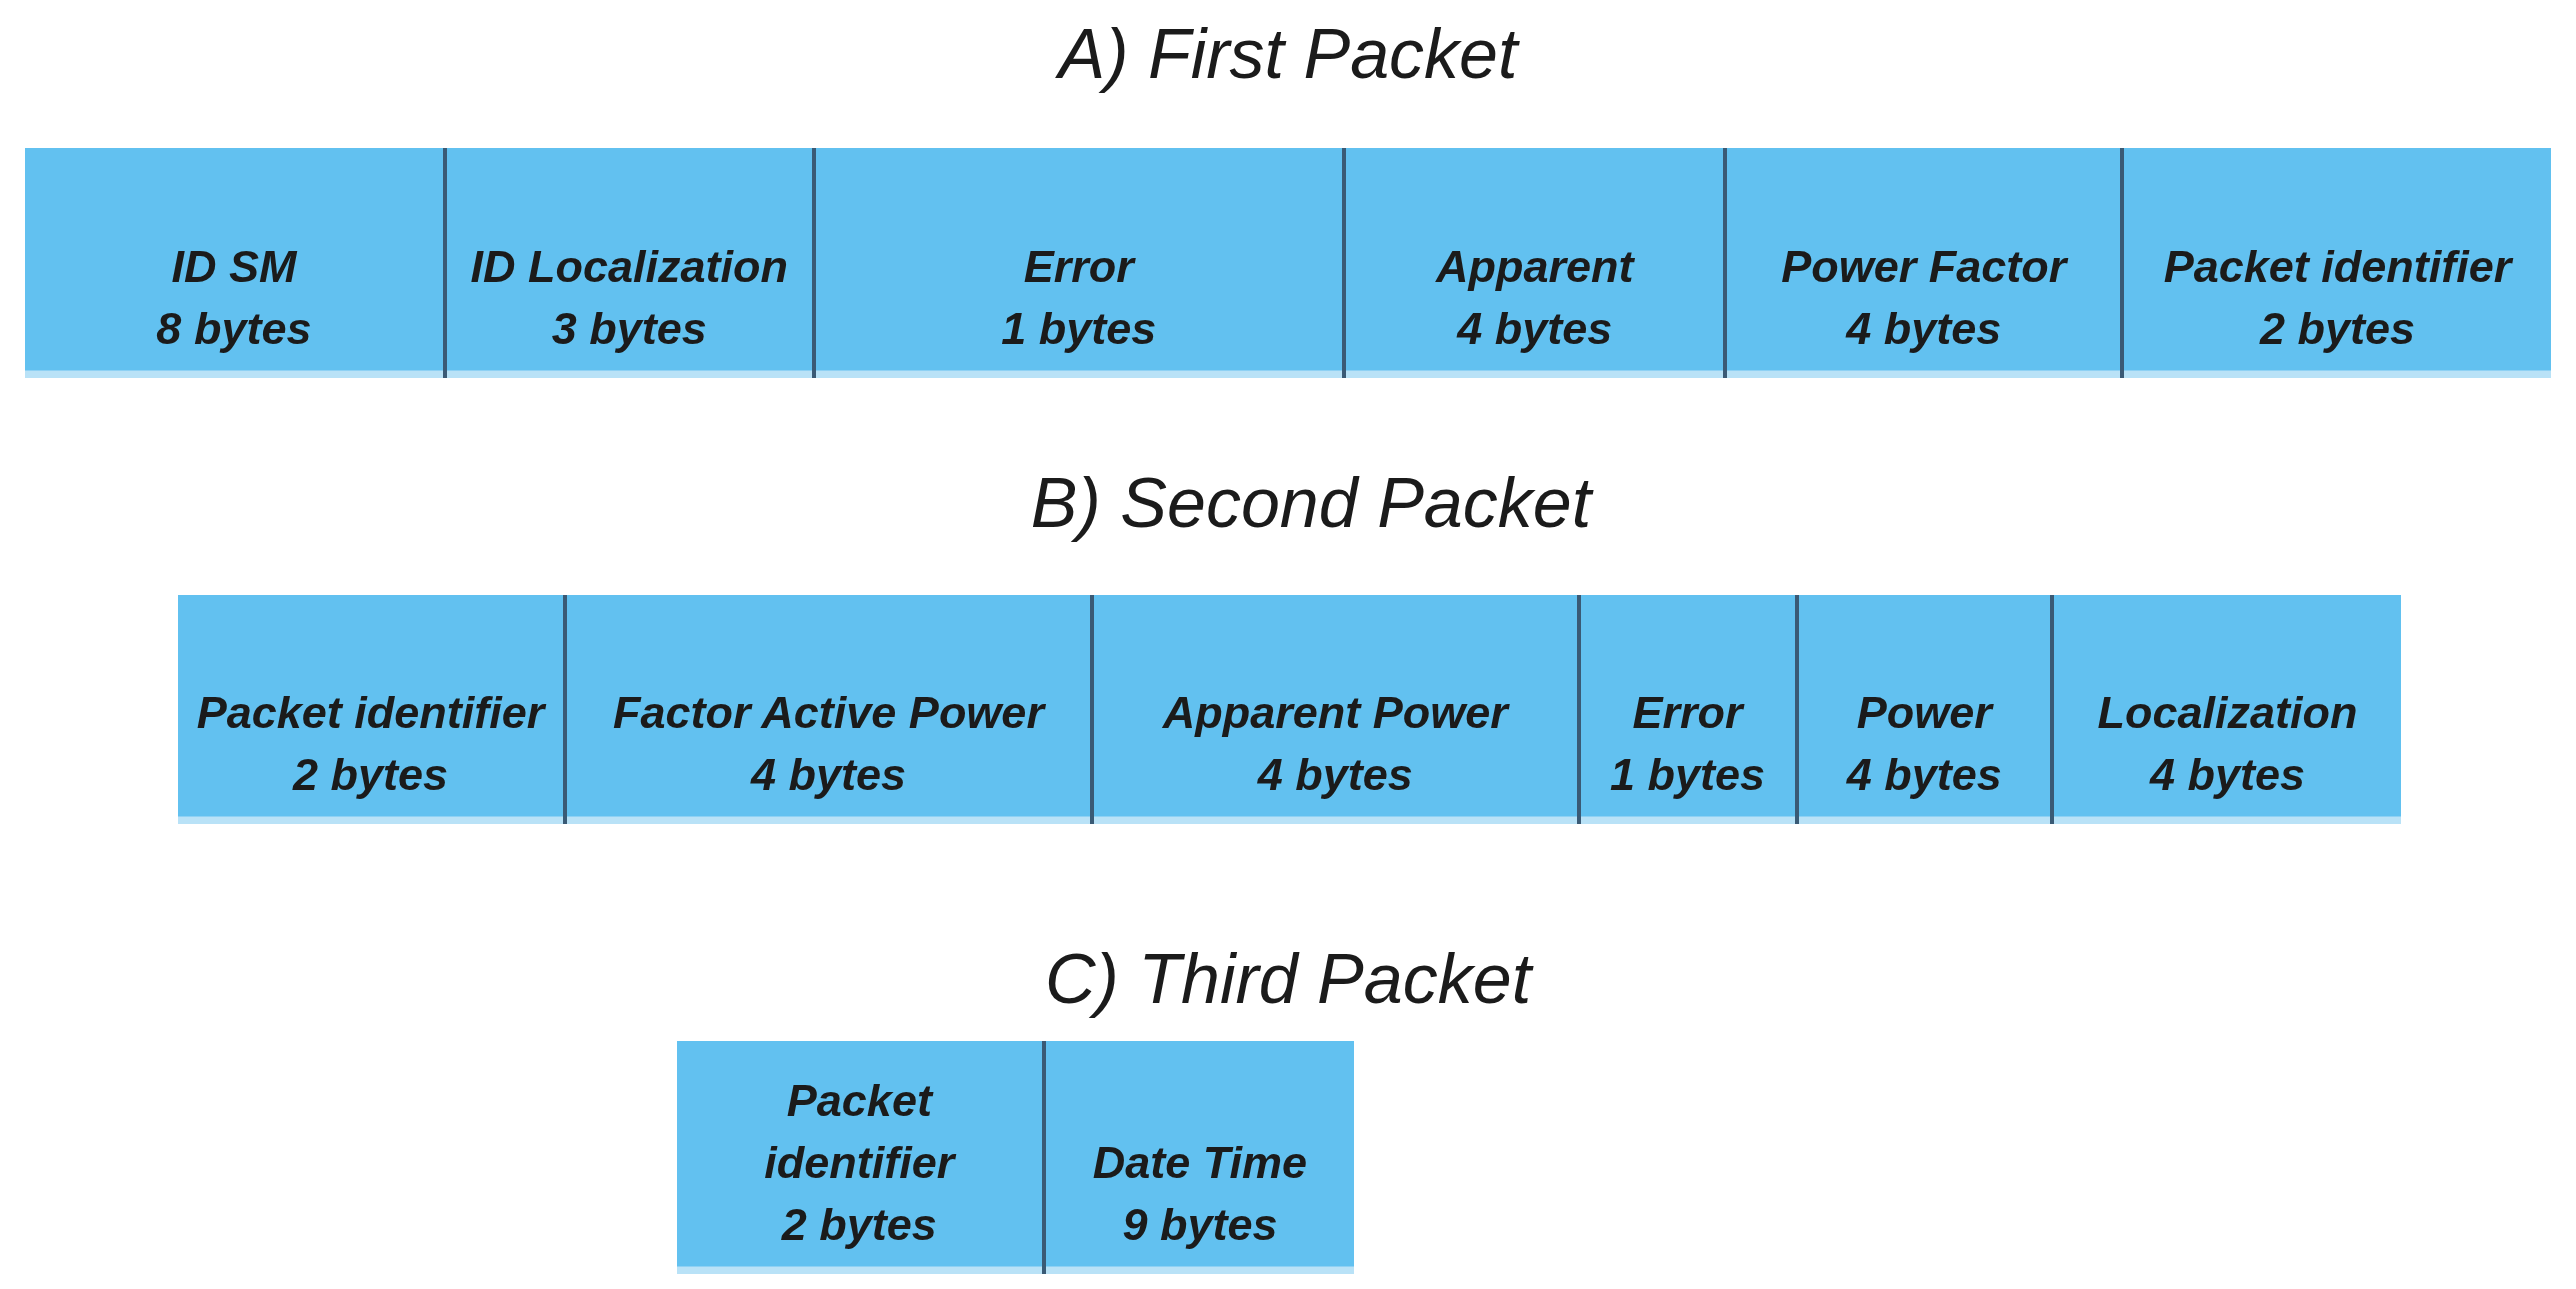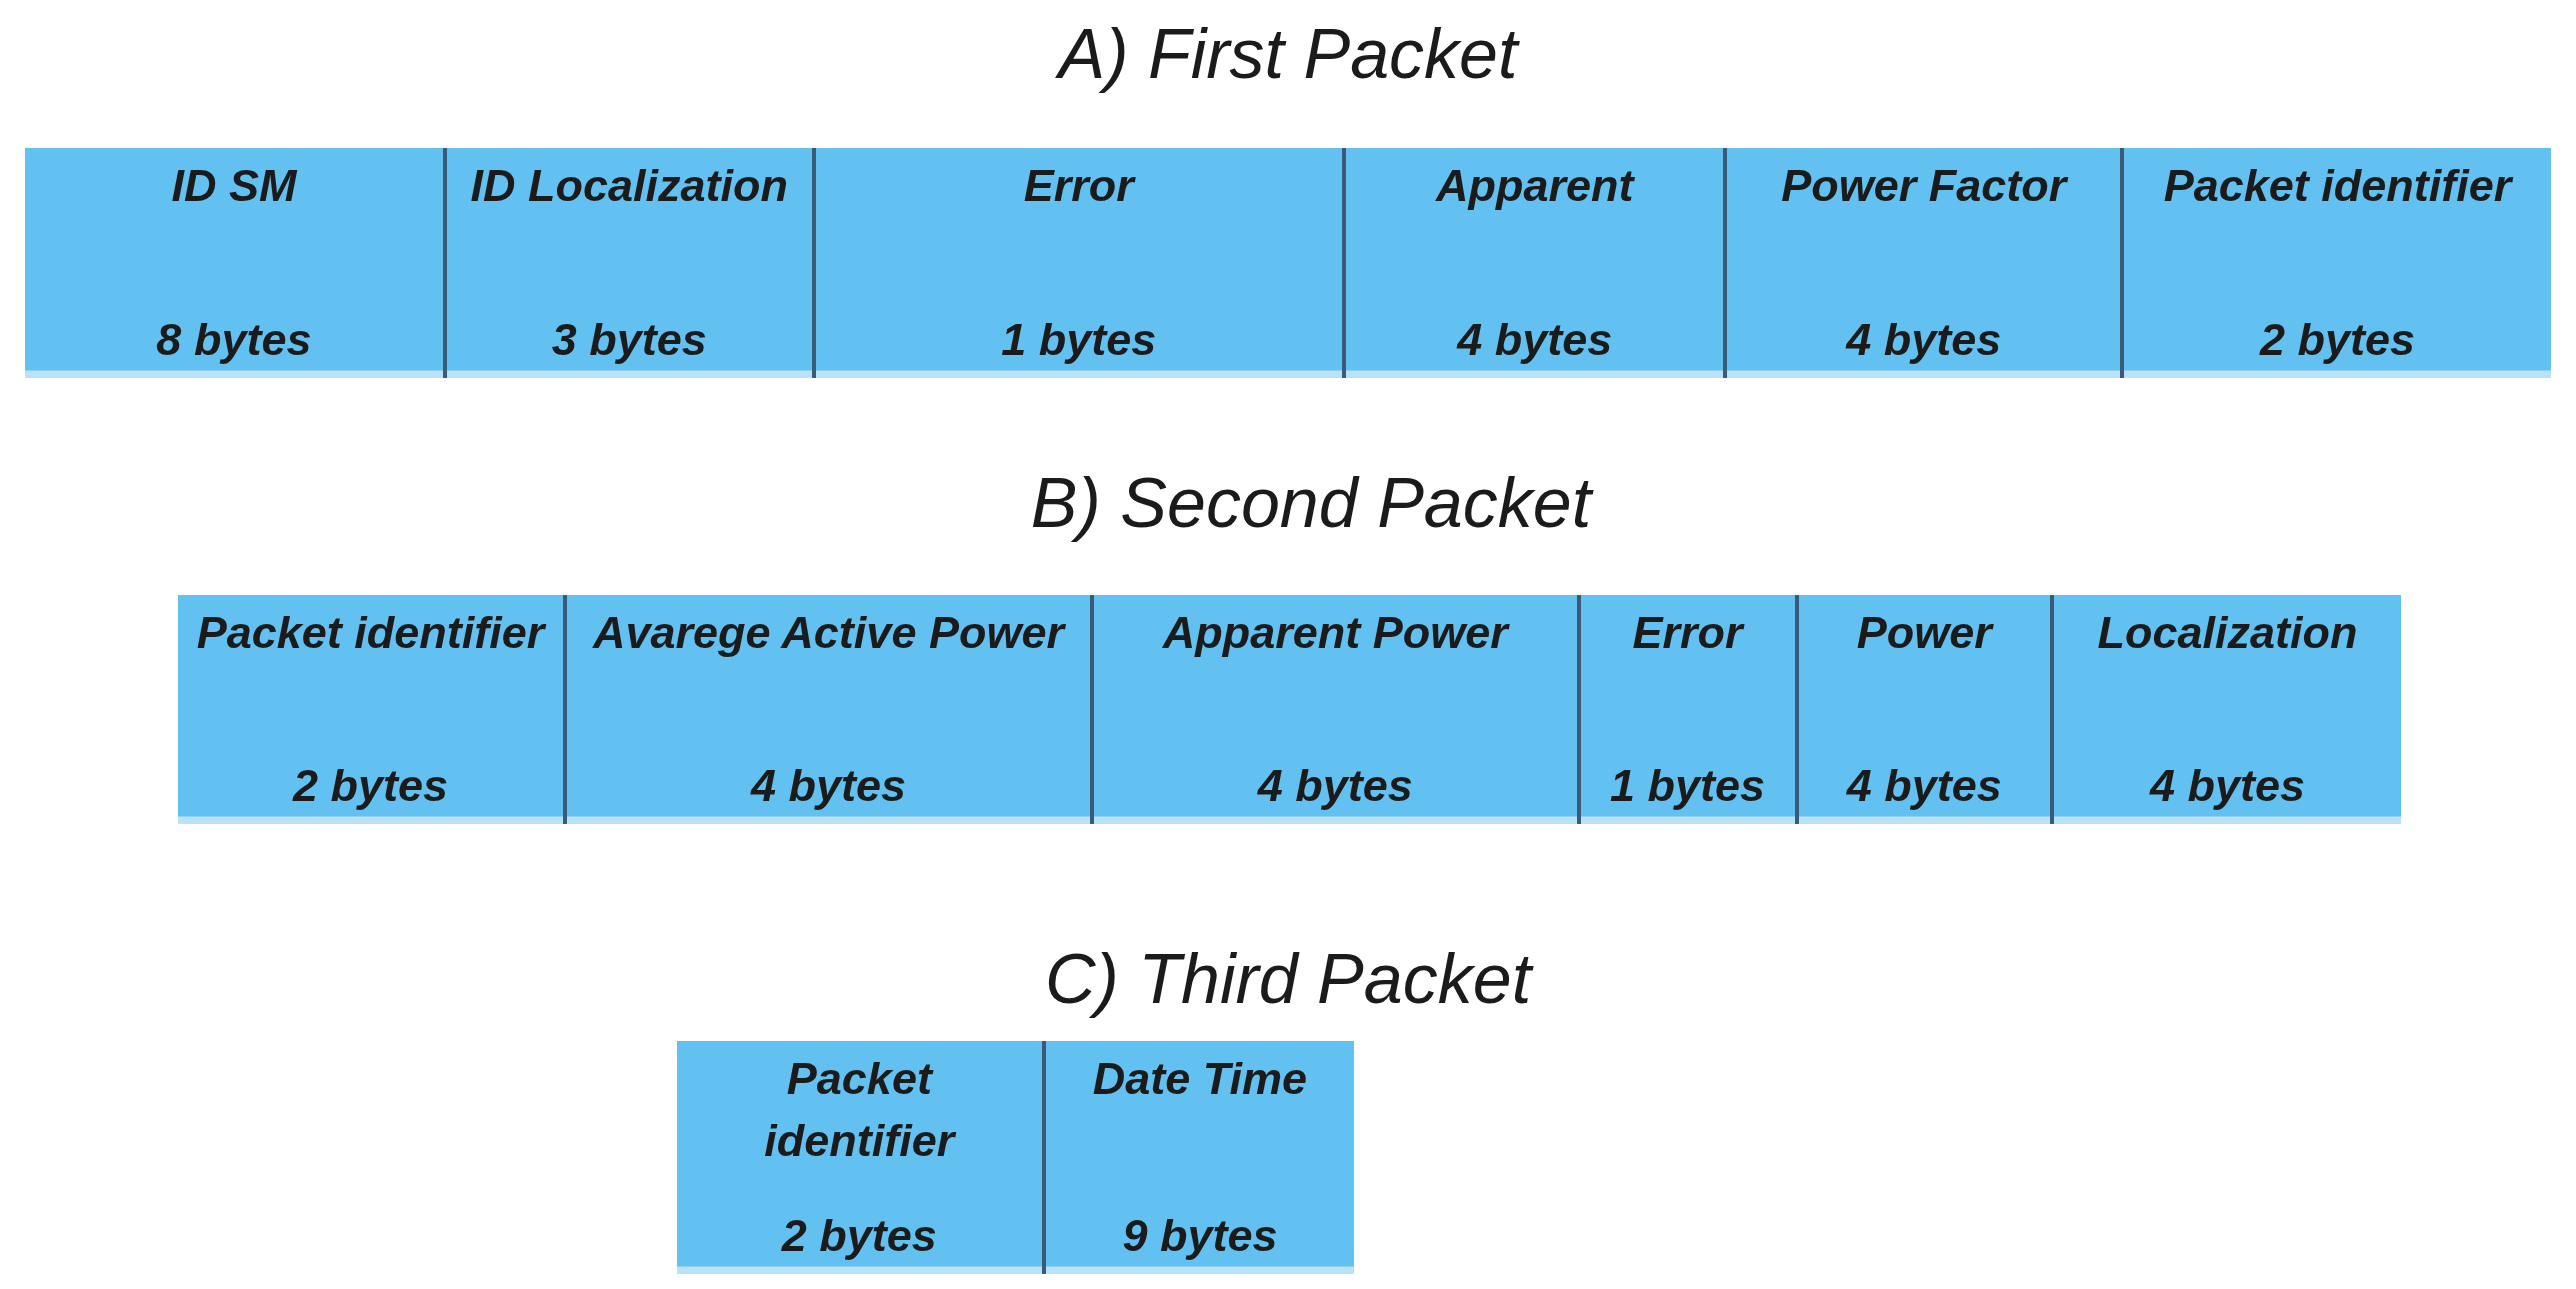--- a/index.html
+++ b/index.html
@@ -28,23 +28,23 @@
   #title-c{top:937px;}
   .packet-row{
     position:absolute;display:flex;align-items:stretch;
   }
   #row-a{top:148px;left:25px;width:2526px;height:230px;}
   #row-b{top:595px;left:178px;width:2223px;height:229px;}
   #row-c{top:1041px;left:677px;width:1229px;height:233px;}
   .cell{
     background:var(--cell-fill);
     box-shadow:inset 0 -7.5px 0 var(--cell-edge-light);
-    display:flex;flex-direction:column;justify-content:space-between;align-items:center;
+    display:flex;flex-direction:column;justify-content:flex-end;align-items:center;
     text-align:center;
-    padding:7px 15px;
+    padding:18px 15px;
   }
   .cell:not(:last-child){border-right:4.1px solid var(--divider);}
   .cell-label,.cell-size{
     font-size:45px;font-weight:700;line-height:1.38;
     color:var(--text);
   }
 </style>
 </head>
 <body>
 
@@ -76,21 +76,21 @@
   </div>
 </div>
 
 <div id="title-b" class="packet-title">B) Second Packet</div>
 <div id="row-b" class="packet-row">
   <div class="cell" style="width:17.5%">
     <div class="cell-label">Packet identifier</div>
     <div class="cell-size">2 bytes</div>
   </div>
   <div class="cell" style="width:23.7%">
-    <div class="cell-label">Avarege Active Power</div>
+    <div class="cell-label">Factor Active Power</div>
     <div class="cell-size">4 bytes</div>
   </div>
   <div class="cell" style="width:21.9%">
     <div class="cell-label">Apparent Power</div>
     <div class="cell-size">4 bytes</div>
   </div>
   <div class="cell" style="width:9.8%">
     <div class="cell-label">Error</div>
     <div class="cell-size">1 bytes</div>
   </div>

